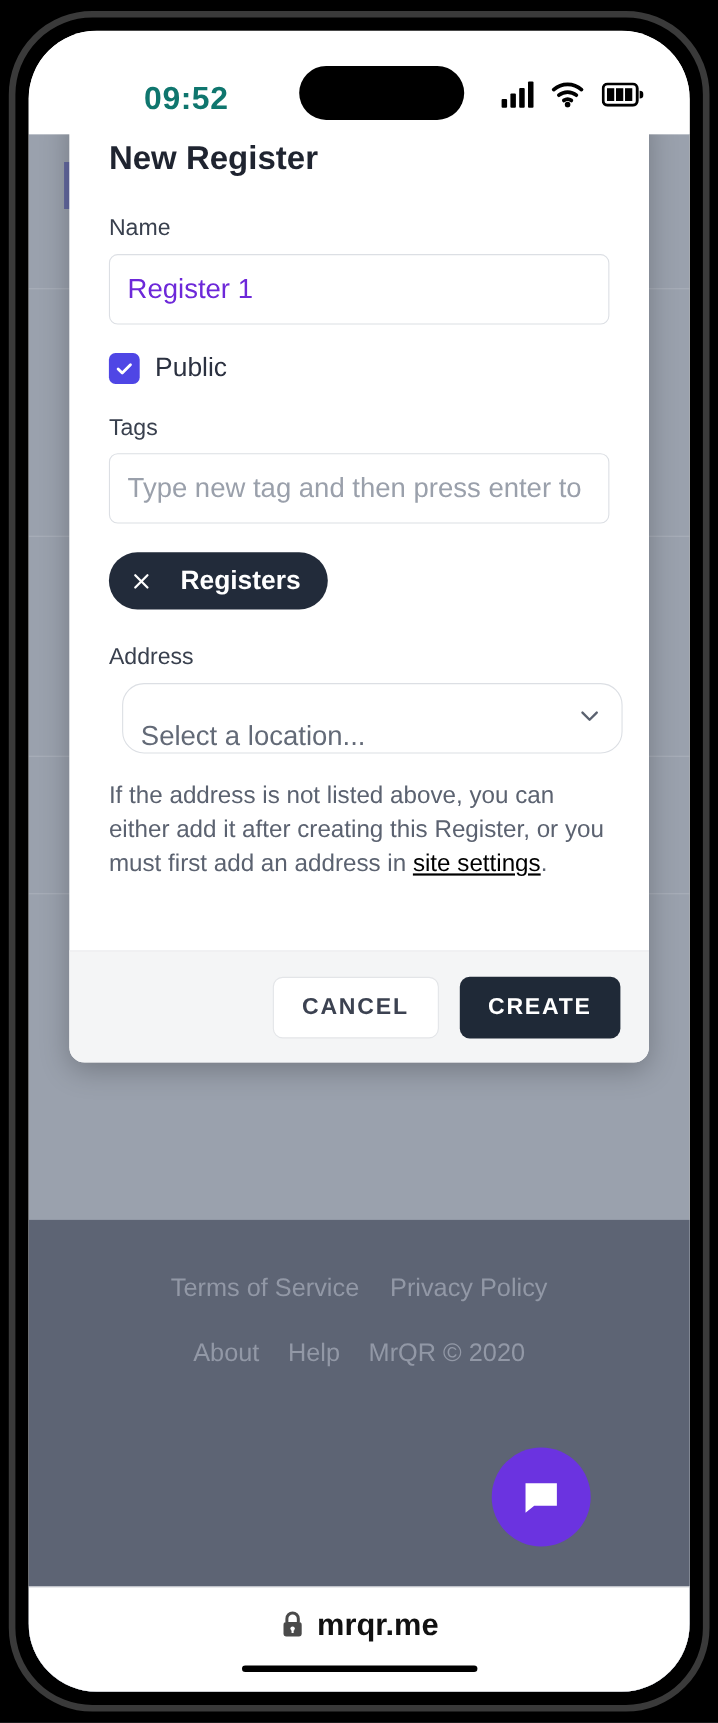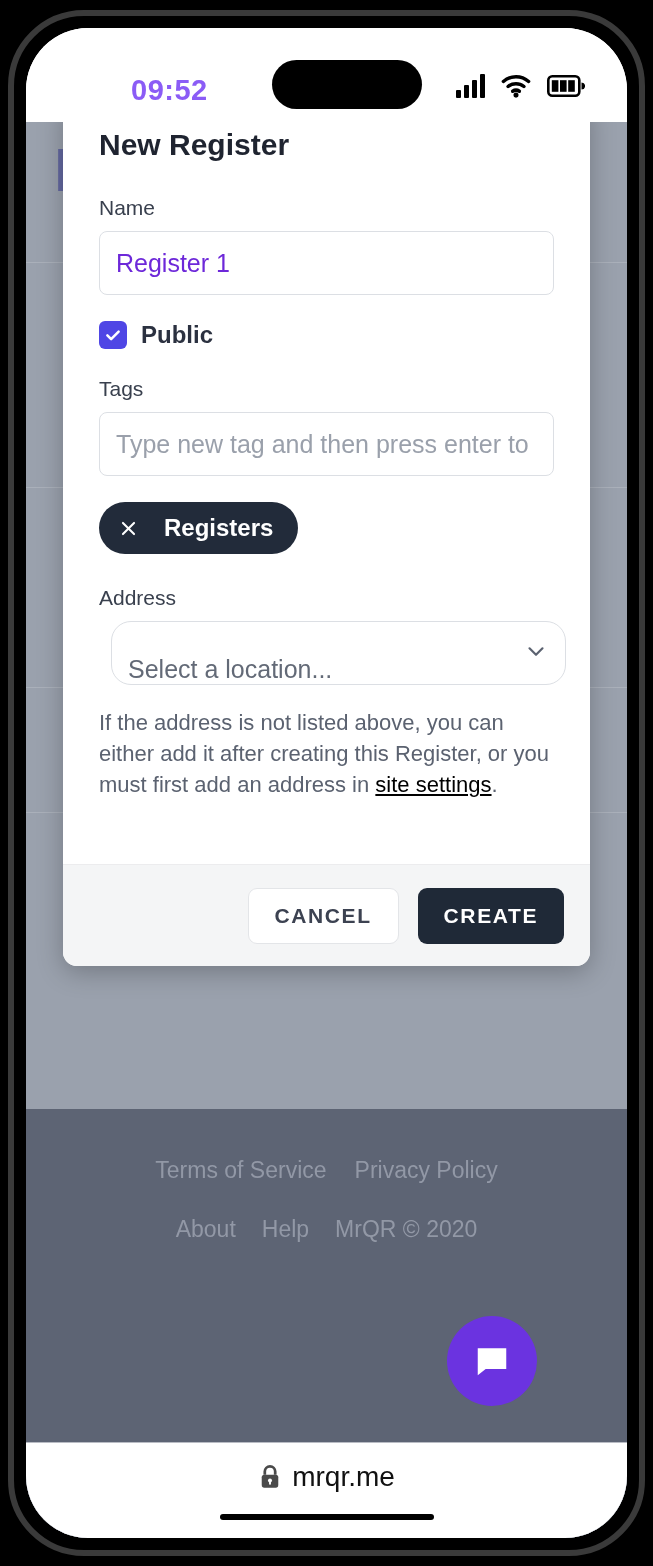--- a/index.html
+++ b/index.html
@@ -44,21 +44,21 @@
     height: 94px;
     background: #ffffff;
     z-index: 40;
   }
   #status-time {
     position: absolute;
     left: 105px;
     top: 46px;
     font-size: 29px;
     font-weight: bold;
-    color: #8b5cf6;
+    color: #0f766e;
     letter-spacing: 0.5px;
   }
   #dynamic-island {
     position: absolute;
     left: 246px;
     top: 32px;
     width: 150px;
     height: 49px;
     background: #000;
     border-radius: 26px;
@@ -188,21 +188,20 @@
     padding: 0 16px;
     outline: none;
   }
   .text-input::placeholder { color: #9aa0ab; }
 
   #public-row {
     display: flex;
     align-items: center;
     gap: 14px;
     margin: 26px 0 28px 0;
-    font-weight: bold;
   }
   #public-checkbox {
     width: 28px;
     height: 28px;
     border-radius: 6px;
     background: #4f46e5;
     display: flex;
     align-items: center;
     justify-content: center;
     flex: none;
@@ -309,21 +308,21 @@
   }
   #url-row {
     display: flex;
     align-items: center;
     justify-content: center;
     gap: 10px;
     padding-top: 18px;
   }
   #url-text {
     font-size: 28px;
-    font-weight: normal;
+    font-weight: bold;
     color: #111;
   }
   #home-indicator {
     position: absolute;
     left: 50%;
     transform: translateX(-50%);
     bottom: 18px;
     width: 214px;
     height: 6px;
     background: #000;

